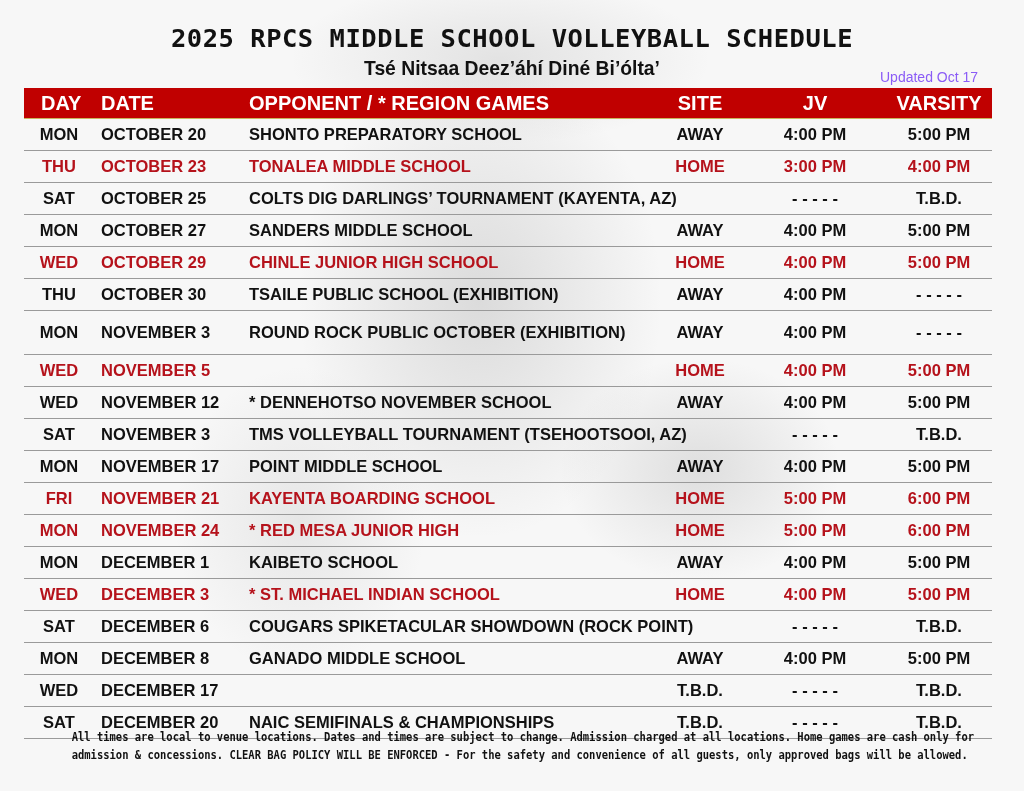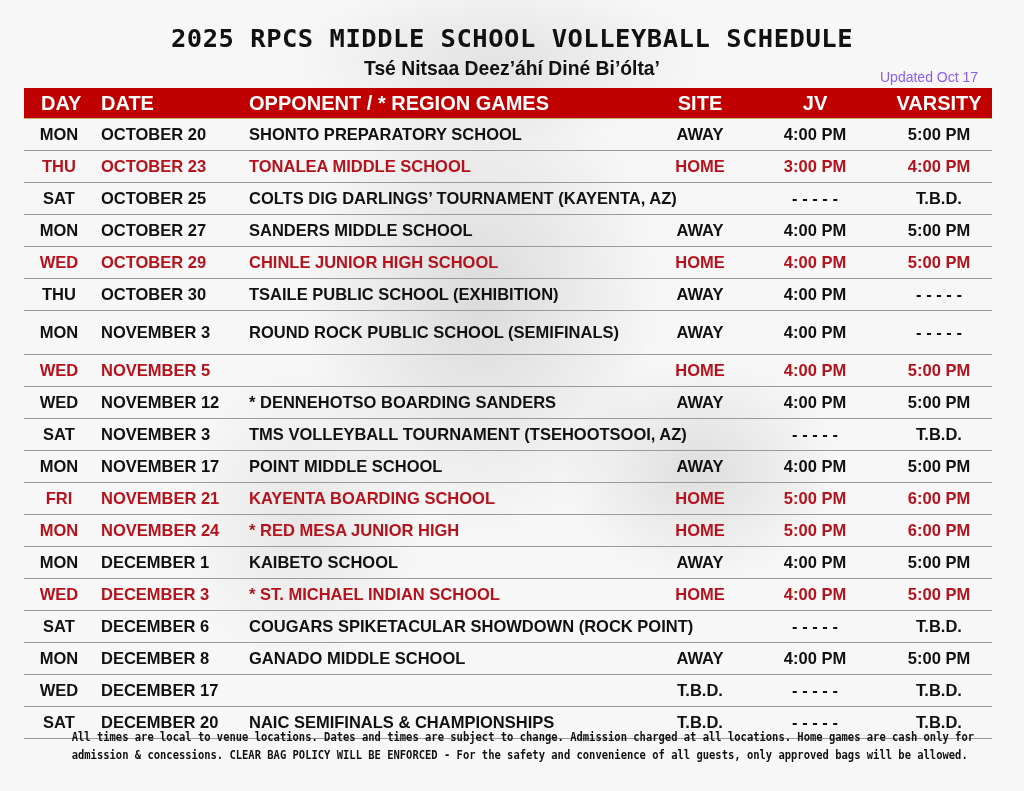--- a/index.html
+++ b/index.html
@@ -122,36 +122,36 @@
         <div class="cell c-day">THU</div>
         <div class="cell c-date">OCTOBER 30</div>
         <div class="cell c-opp">TSAILE PUBLIC SCHOOL (EXHIBITION)</div>
         <div class="cell c-site">AWAY</div>
         <div class="cell c-jv">4:00 PM</div>
         <div class="cell c-var">- - - - -</div>
       </div>
       <div class="row away tall">
         <div class="cell c-day">MON</div>
         <div class="cell c-date">NOVEMBER 3</div>
-        <div class="cell c-opp">ROUND ROCK PUBLIC SCHOOL (SEMIFINALS)</div>
+        <div class="cell c-opp">ROUND ROCK PUBLIC OCTOBER (EXHIBITION)</div>
         <div class="cell c-site">AWAY</div>
         <div class="cell c-jv">4:00 PM</div>
         <div class="cell c-var">- - - - -</div>
       </div>
       <div class="row home">
         <div class="cell c-day">WED</div>
         <div class="cell c-date">NOVEMBER 5</div>
         <div class="cell c-site">HOME</div>
         <div class="cell c-jv">4:00 PM</div>
         <div class="cell c-var">5:00 PM</div>
       </div>
       <div class="row away">
         <div class="cell c-day">WED</div>
         <div class="cell c-date">NOVEMBER 12</div>
-        <div class="cell c-opp">* DENNEHOTSO BOARDING SANDERS</div>
+        <div class="cell c-opp">* DENNEHOTSO NOVEMBER SCHOOL</div>
         <div class="cell c-site">AWAY</div>
         <div class="cell c-jv">4:00 PM</div>
         <div class="cell c-var">5:00 PM</div>
       </div>
       <div class="row tournament">
         <div class="cell c-day">SAT</div>
         <div class="cell c-date">NOVEMBER 3</div>
         <div class="cell c-opp">TMS VOLLEYBALL TOURNAMENT (TSEHOOTSOOI, AZ)</div>
         <div class="cell c-site"></div>
         <div class="cell c-jv">- - - - -</div>

